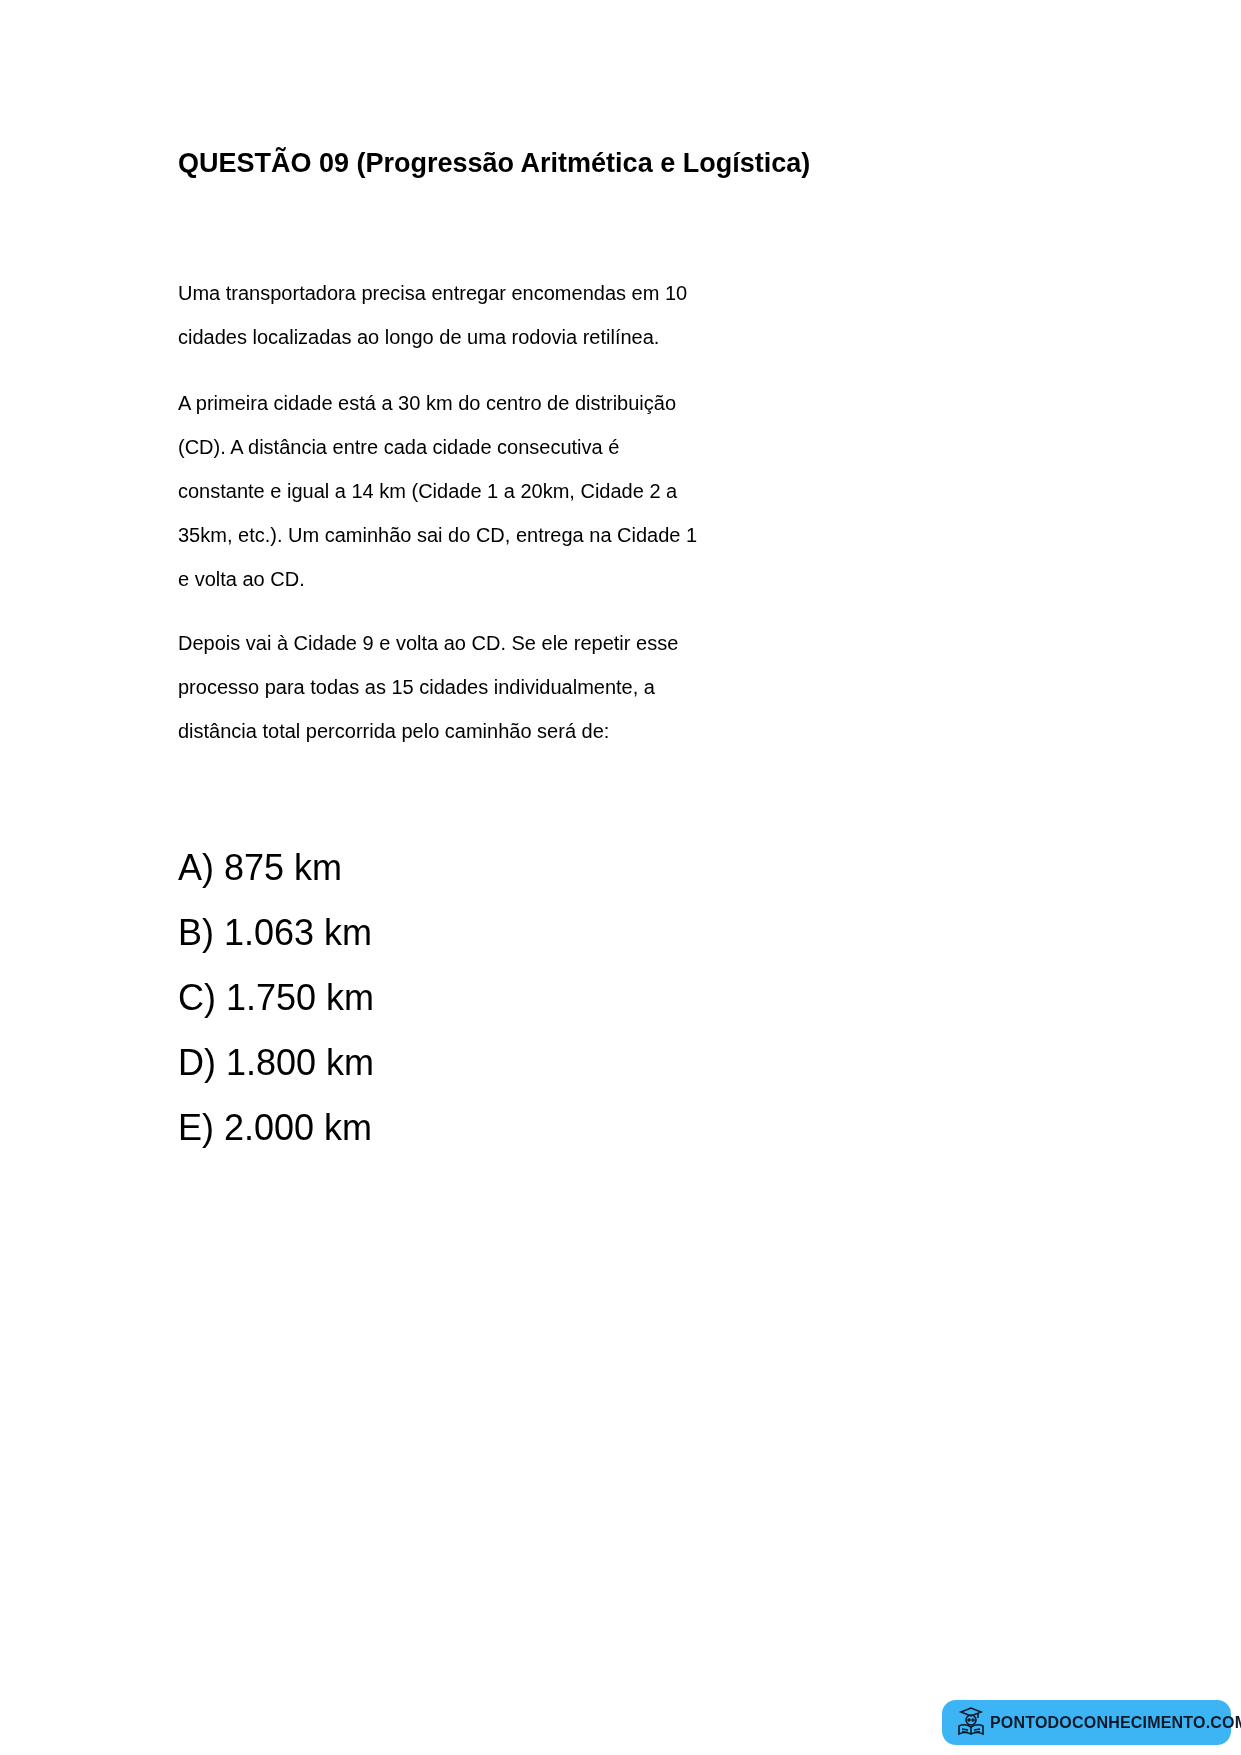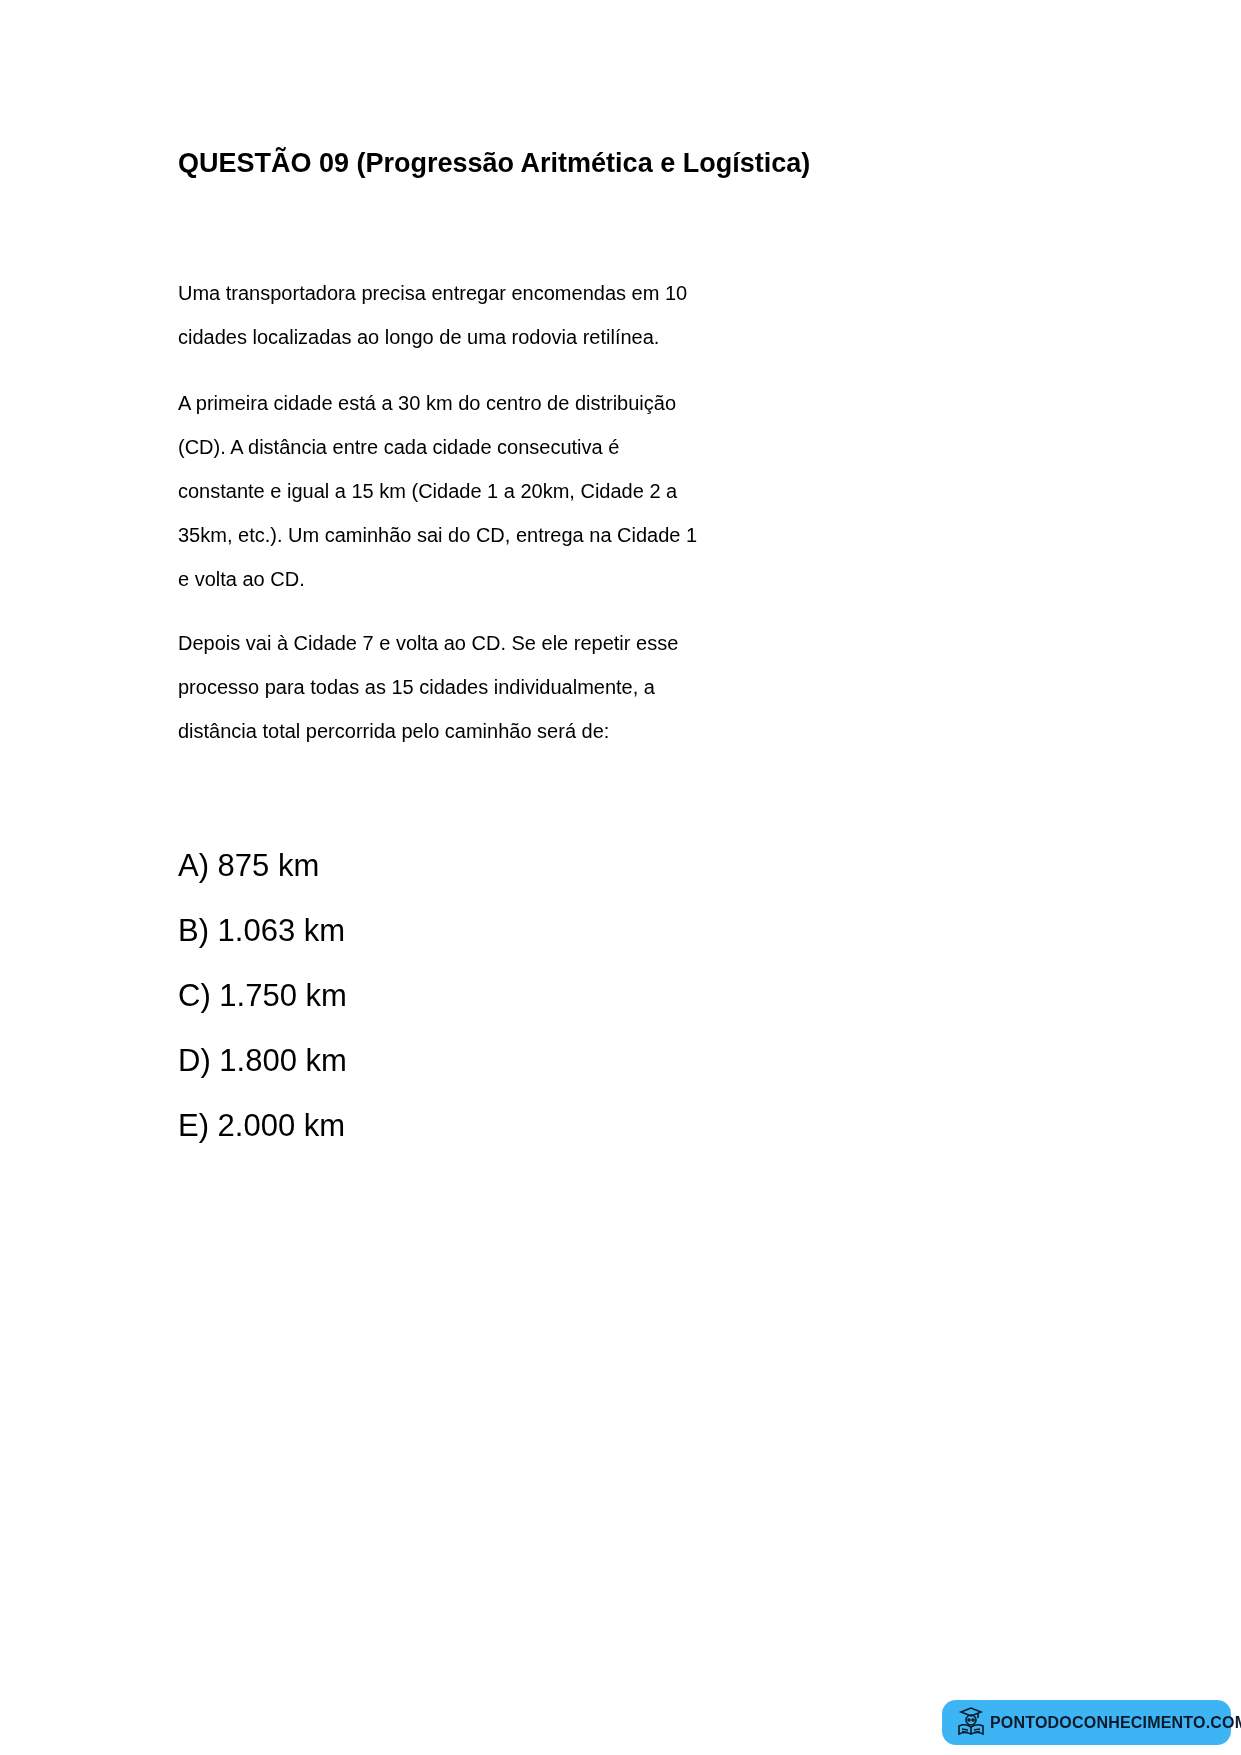--- a/index.html
+++ b/index.html
@@ -1,46 +1,46 @@
 <!DOCTYPE html>
 <html><head>
 <meta charset="utf-8">
 <style>
   html, body { margin: 0; padding: 0; background: #ffffff; }
   body { width: 1241px; height: 1755px; position: relative; overflow: hidden;
          font-family: "Liberation Sans", sans-serif; color: #000; }
   .title { position: absolute; left: 178px; top: 148px; font-size: 27px; font-weight: bold; white-space: nowrap; }
   .line { position: absolute; left: 178px; font-size: 20px; white-space: nowrap; line-height: 1; }
-  .opt { position: absolute; left: 178px; font-size: 31px; white-space: nowrap; line-height: 1; }
+  .opt { position: absolute; left: 178px; font-size: 36px; white-space: nowrap; line-height: 1; }
   .badge { position: absolute; left: 942px; top: 1700px; width: 289px; height: 45px;
            background: #3db5f5; border-radius: 14px; display: flex; align-items: center; }
   .badge svg { margin-left: 14px; }
   .badge-text { margin-left: 4px; font-size: 16px; font-weight: bold; color: #0a1a2a; letter-spacing: 0.2px; }
 </style>
 </head>
 <body>
 
 <div>
   <div class="title">QUESTÃO 09 (Progressão Aritmética e Logística)</div>
 
   <div>
     <div class="line" style="top:283px">Uma transportadora precisa entregar encomendas em 10</div>
     <div class="line" style="top:327px">cidades localizadas ao longo de uma rodovia retilínea.</div>
   </div>
 
   <div>
     <div class="line" style="top:393px">A primeira cidade está a 30 km do centro de distribuição</div>
     <div class="line" style="top:437px">(CD). A distância entre cada cidade consecutiva é</div>
-    <div class="line" style="top:481px">constante e igual a 15 km (Cidade 1 a 20km, Cidade 2 a</div>
+    <div class="line" style="top:481px">constante e igual a 14 km (Cidade 1 a 20km, Cidade 2 a</div>
     <div class="line" style="top:525px">35km, etc.). Um caminhão sai do CD, entrega na Cidade 1</div>
     <div class="line" style="top:569px">e volta ao CD.</div>
   </div>
 
   <div>
-    <div class="line" style="top:633px">Depois vai à Cidade 7 e volta ao CD. Se ele repetir esse</div>
+    <div class="line" style="top:633px">Depois vai à Cidade 9 e volta ao CD. Se ele repetir esse</div>
     <div class="line" style="top:677px">processo para todas as 15 cidades individualmente, a</div>
     <div class="line" style="top:721px">distância total percorrida pelo caminhão será de:</div>
   </div>
 
   <div>
     <div class="opt" style="top:850px">A) 875 km</div>
     <div class="opt" style="top:915px">B) 1.063 km</div>
     <div class="opt" style="top:980px">C) 1.750 km</div>
     <div class="opt" style="top:1045px">D) 1.800 km</div>
     <div class="opt" style="top:1110px">E) 2.000 km</div>

